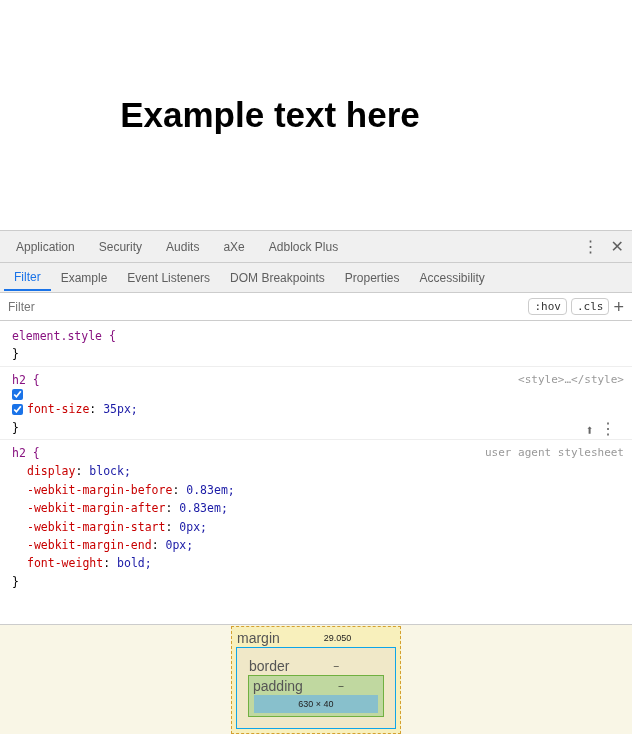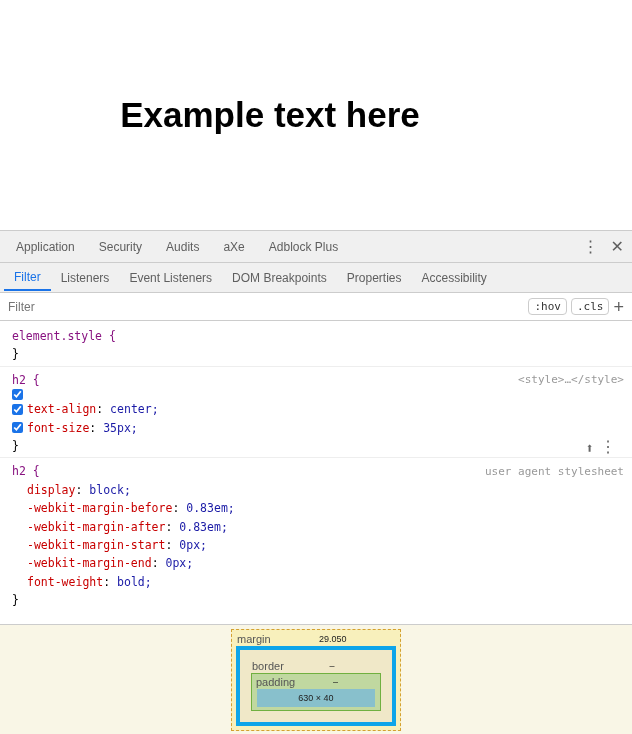--- a/index.html
+++ b/index.html
@@ -235,21 +235,21 @@
       display: flex;
       align-items: center;
       justify-content: space-between;
       font-size: 9px;
       color: #444;
       padding: 1px 3px;
     }
 
     .real-border {
       background: #f0e8c8;
-      border: 4px solid #0ea5e9;
+      border: 1px solid #0ea5e9;
       margin: 0 2px;
       padding: 9px;
     }
 
     .real-border-row {
       display: flex;
       align-items: center;
       justify-content: space-between;
       font-size: 9px;
       color: #444;
@@ -277,21 +277,21 @@
       margin: 0 4px;
       display: flex;
       align-items: center;
       justify-content: center;
       height: 18px;
       font-size: 9px;
       color: #222;
     }
 
     .bm-section-label {
-      font-size: 11px;
+      font-size: 14px;
       color: #555;
     }
 
     .bm-section-value {
       font-size: 9px;
       color: #222;
       text-align: right;
     }
 
     .full-box-wrapper {
@@ -319,21 +319,21 @@
     <span class="top-tab">aXe</span>
     <span class="top-tab">Adblock Plus</span>
     <div class="top-tab-icons">
       <button class="icon-btn">⋮</button>
       <button class="icon-btn">✕</button>
     </div>
   </div>
 
   <div id="devtools-sub-tabs">
     <span class="sub-tab active">Filter</span>
-    <span class="sub-tab">Listeners</span>
+    <span class="sub-tab">Example</span>
     <span class="sub-tab">Event Listeners</span>
     <span class="sub-tab">DOM Breakpoints</span>
     <span class="sub-tab">Properties</span>
     <span class="sub-tab">Accessibility</span>
   </div>
 
   <div id="filter-bar">
     <input type="text" id="filter-input" class="css-text" placeholder="Filter" style="">
     <div class="filter-actions">
       <button class="filter-btn">:hov</button>
@@ -353,26 +353,20 @@
       </div>
     </div>
 
     <div class="css-block" style="position:relative; border-top: 1px solid #eee; padding-top:4px;">
       <div class="css-line">
         <span class="css-text css-selector">h2 {</span>
         <span style="margin-left:auto; font-size:11px; color:#999; font-family:monospace;">&lt;style&gt;…&lt;/style&gt;</span>
       </div>
       <div class="css-line">
         <input type="checkbox" class="css-checkbox" checked="" style="">
-      </div>
-      <div class="css-line">
-        <input type="checkbox" class="css-checkbox" checked="" style="">
-        <span class="css-text">
-          <span class="css-prop">text-align</span><span class="css-brace">: </span><span class="css-value">center;</span>
-        </span>
       </div>
       <div class="css-line">
         <input type="checkbox" class="css-checkbox" checked="" style="">
         <span class="css-text">
           <span class="css-prop">font-size</span><span class="css-brace">: </span><span class="css-value">35px;</span>
         </span>
       </div>
       <div class="css-line" style="position:relative;">
         <span class="css-text css-brace">}</span>
         <span style="position:absolute; right:30px; top:0; font-size:14px; color:#666; pointer-events:none;">⬆</span>

